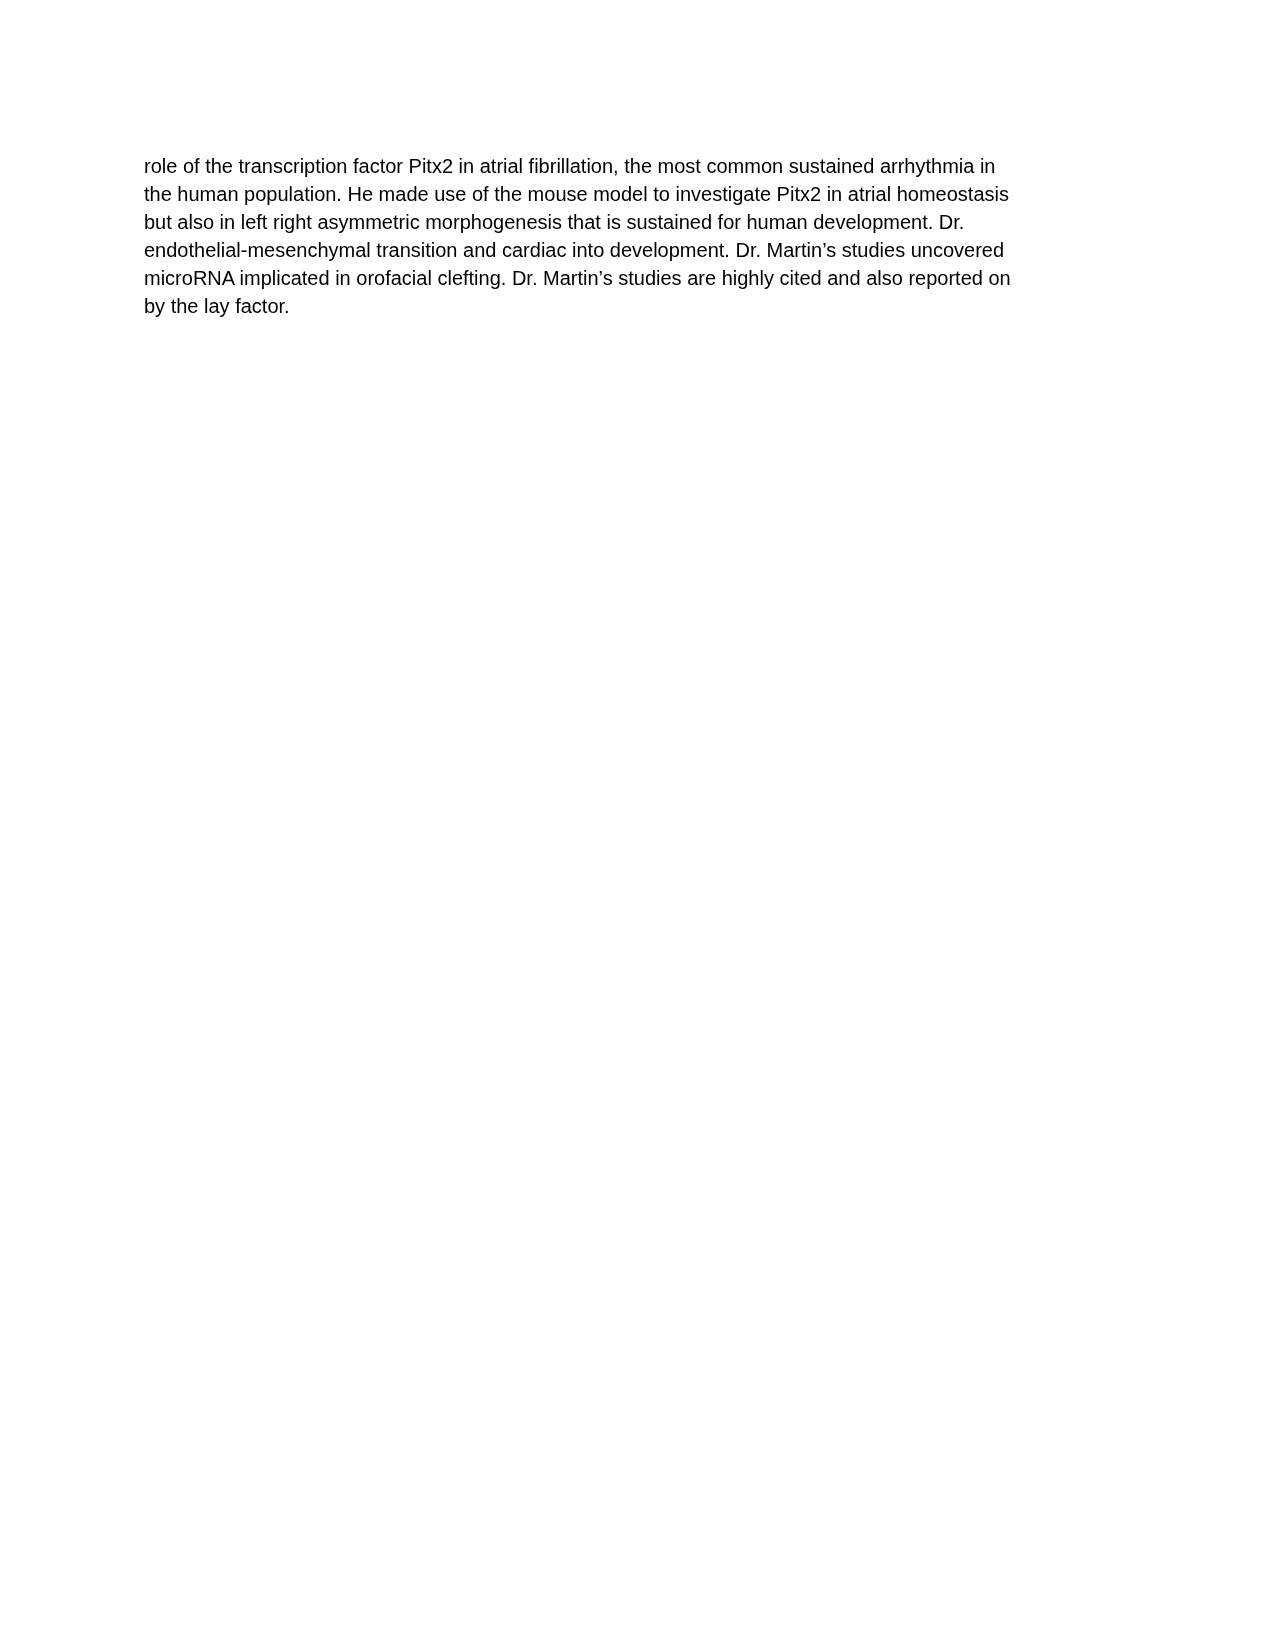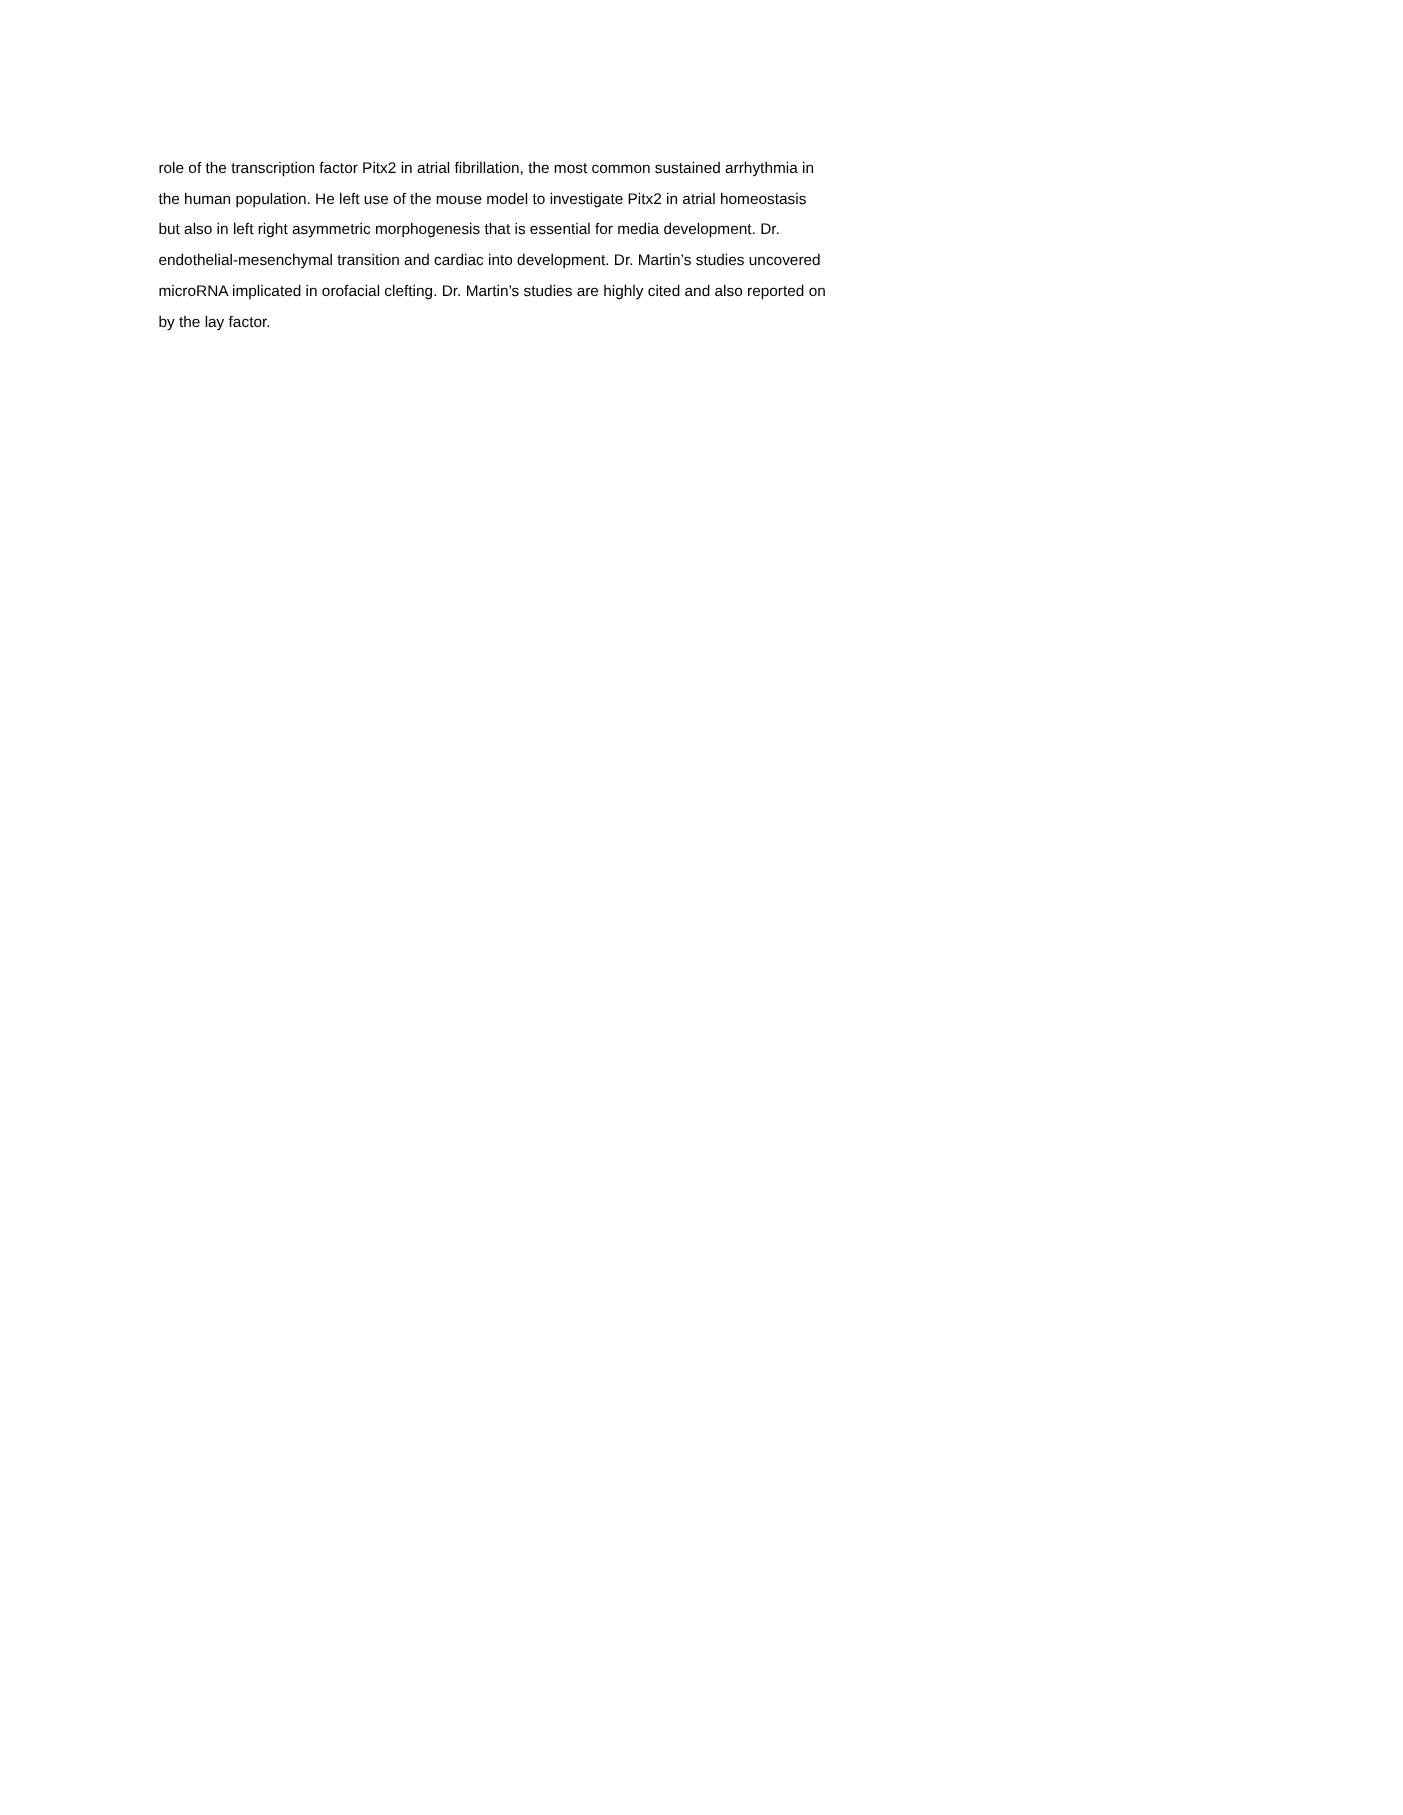--- a/index.html
+++ b/index.html
@@ -11,37 +11,37 @@
     position: relative;
     width: 1275px;
     height: 1650px;
     background: #ffffff;
     overflow: hidden;
     font-family: "Liberation Sans", "DejaVu Sans", sans-serif;
   }
   .doc-paragraph {
     position: absolute;
     left: 144px;
-    top: 138px;
+    top: 152px;
     width: 1060px;
     color: #000000;
-    font-size: 14px;
+    font-size: 20px;
     line-height: 28px;
     font-weight: 400;
     -webkit-font-smoothing: antialiased;
   }
   .doc-line {
     white-space: nowrap;
   }
 </style>
 </head>
 <body>
 
 <div class="page">
   <div class="doc-paragraph">
     <div class="doc-line">role of the transcription factor Pitx2 in atrial fibrillation, the most common sustained arrhythmia in</div>
-    <div class="doc-line">the human population. He left use of the mouse model to investigate Pitx2 in atrial homeostasis</div>
-    <div class="doc-line">but also in left right asymmetric morphogenesis that is essential for media development. Dr.</div>
+    <div class="doc-line">the human population. He made use of the mouse model to investigate Pitx2 in atrial homeostasis</div>
+    <div class="doc-line">but also in left right asymmetric morphogenesis that is sustained for human development. Dr.</div>
     <div class="doc-line">endothelial-mesenchymal transition and cardiac into development. Dr. Martin’s studies uncovered</div>
     <div class="doc-line">microRNA implicated in orofacial clefting. Dr. Martin’s studies are highly cited and also reported on</div>
     <div class="doc-line">by the lay factor.</div>
   </div>
 </div>
 
 </body></html>

